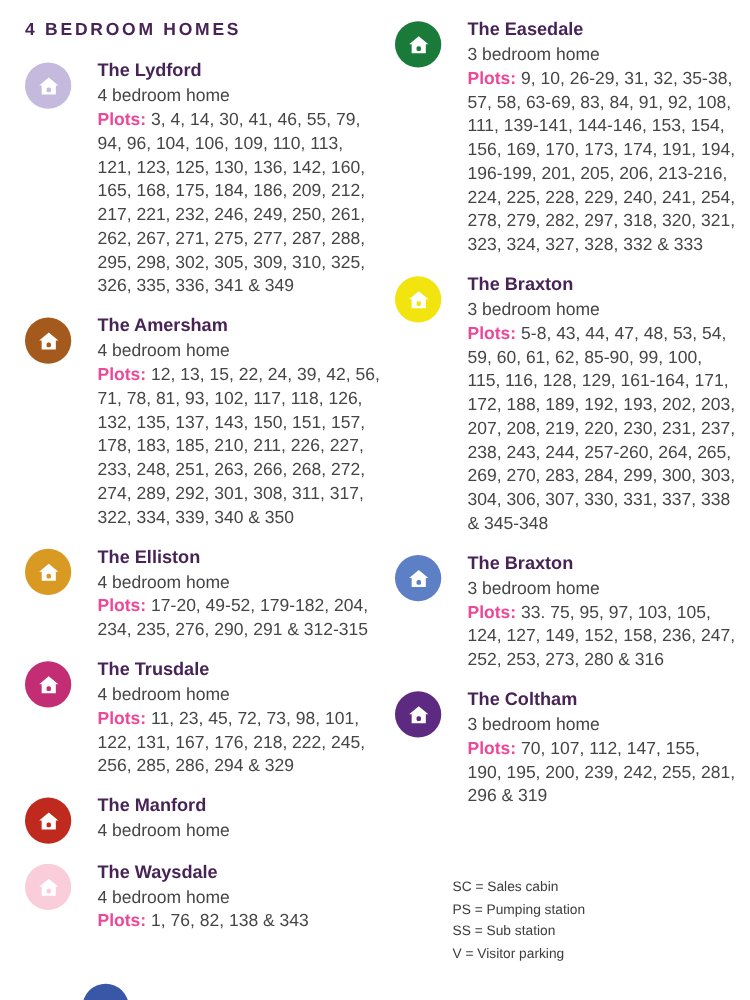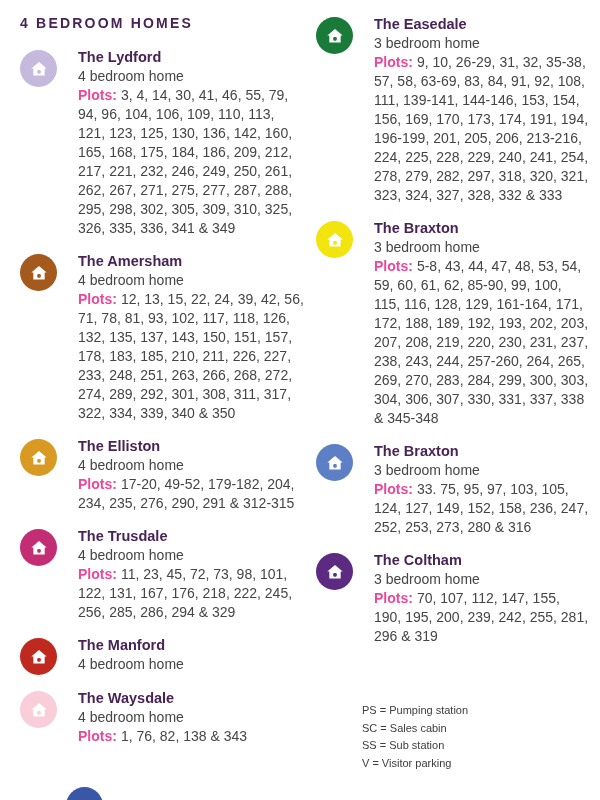--- a/index.html
+++ b/index.html
@@ -184,22 +184,22 @@
           </svg>
       </span>
       <div class="info">
         <div class="name">The Coltham</div>
         <div class="type">3 bedroom home</div>
         <div class="plots"><b>Plots:</b><span>70, 107, 112, 147, 155, 190, 195, 200, 239, 242, 255, 281, 296 &amp; 319</span></div>
       </div>
     </div>
 
     <div class="legend">
+      <div>SC = Sales cabin</div>
       <div>PS = Pumping station</div>
-      <div>SC = Sales cabin</div>
       <div>SS = Sub station</div>
       <div>V = Visitor parking</div>
     </div>
   </div>
 
   <div class="cutoff" style="--c: #3a57a7;"></div>
 
 </div>
 
 </body></html>

